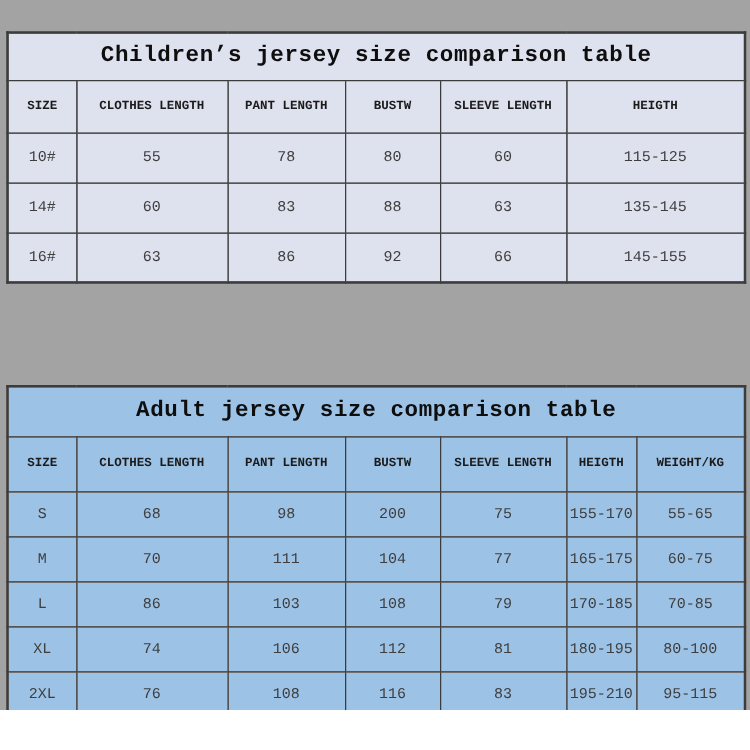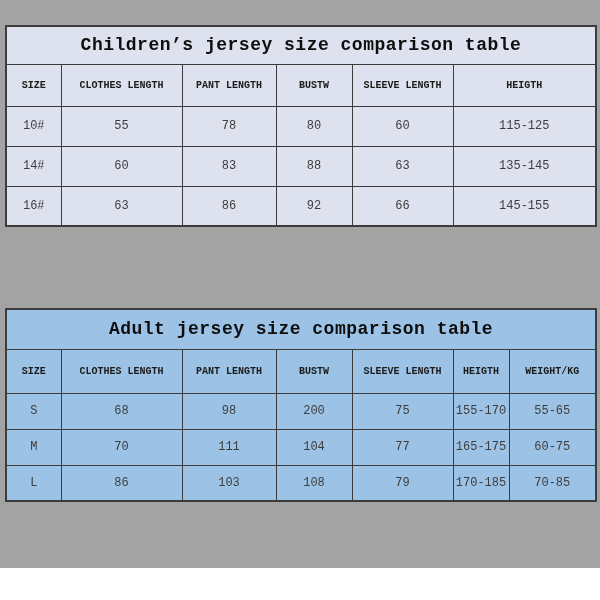--- a/index.html
+++ b/index.html
@@ -158,16 +158,34 @@
       </tr>
       <tr>
         <td class="data-cell">L</td>
         <td class="data-cell">86</td>
         <td class="data-cell">103</td>
         <td class="data-cell">108</td>
         <td class="data-cell">79</td>
         <td class="data-cell">170-185</td>
         <td class="data-cell">70-85</td>
       </tr>
+      <tr>
+        <td class="data-cell">XL</td>
+        <td class="data-cell">74</td>
+        <td class="data-cell">106</td>
+        <td class="data-cell">112</td>
+        <td class="data-cell">81</td>
+        <td class="data-cell">180-195</td>
+        <td class="data-cell">80-100</td>
+      </tr>
+      <tr>
+        <td class="data-cell">2XL</td>
+        <td class="data-cell">76</td>
+        <td class="data-cell">108</td>
+        <td class="data-cell">116</td>
+        <td class="data-cell">83</td>
+        <td class="data-cell">195-210</td>
+        <td class="data-cell">95-115</td>
+      </tr>
     </tbody>
   </table>
 
 </div>
 
 </body></html>

